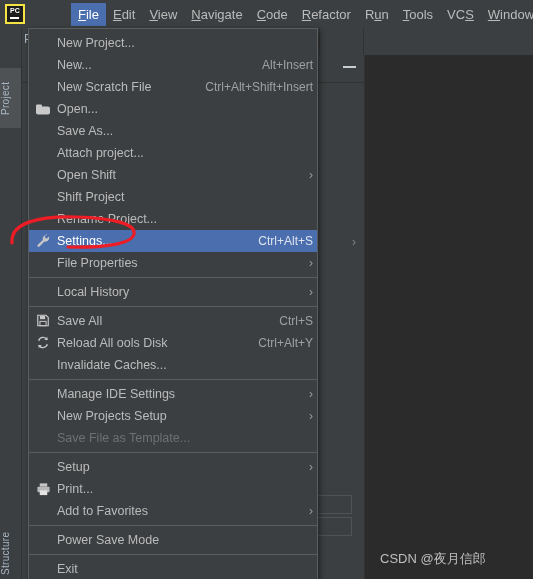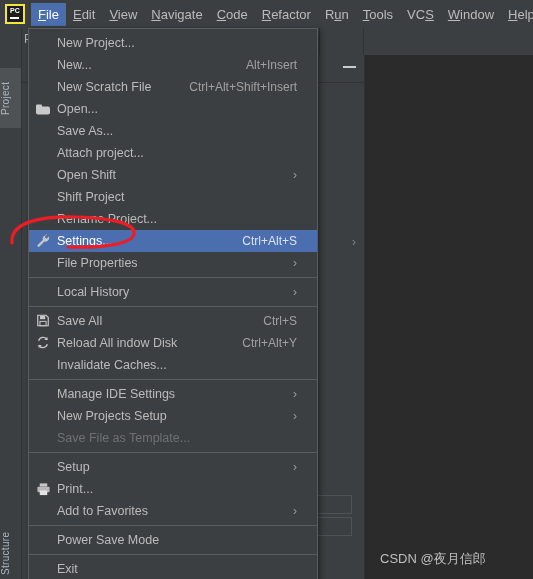--- a/index.html
+++ b/index.html
@@ -211,20 +211,21 @@
   .menubar-item {
     color: #bbbbbb;
     font-size: 13px;
     padding: 4px 7px;
     white-space: nowrap;
     cursor: default;
   }
   .menubar-item.active {
     background: #4b6eaf;
     color: #ffffff;
+    margin-left: 40px;
   }
   .menubar-item u { text-decoration: underline; }
 
   
   .dropdown {
     position: absolute;
     left: 28px;
     top: 28px;
     width: 290px;
     background: #3c3f41;
@@ -235,21 +236,21 @@
     box-shadow: 2px 2px 6px rgba(0,0,0,0.45);
   }
   .mi {
     position: relative;
     height: 22px;
     display: flex;
     align-items: center;
     color: #bbbbbb;
     font-size: 12.5px;
     padding-left: 28px;
-    padding-right: 20px;
+    padding-right: 4px;
     cursor: default;
     white-space: nowrap;
     box-sizing: border-box;
   }
   .mi.selected {
     background: #4b6eaf;
     color: #ffffff;
   }
   .mi.disabled {
     color: #6e7072;
@@ -444,21 +445,21 @@
           <span class="shortcut">Ctrl+S</span>
         </div>
         <div class="mi">
           <span class="micon ic-reload">
             <svg width="14" height="14" viewBox="0 0 16 16">
               <path d="M13 5a5.5 5.5 0 0 0-10 1M3 11a5.5 5.5 0 0 0 10-1" fill="none" stroke="#c6c6c6" stroke-width="1.5"></path>
               <path d="M13 1.5V5.2H9.4z" fill="#c6c6c6"></path>
               <path d="M3 14.5V10.8h3.6z" fill="#c6c6c6"></path>
             </svg>
           </span>
-          <span class="label">Reload All indow Disk</span>
+          <span class="label">Reload All ools Disk</span>
           <span class="shortcut">Ctrl+Alt+Y</span>
         </div>
         <div class="mi">
           <span class="label">Invalidate Caches...</span>
         </div>
         <div class="sep"></div>
         <div class="mi">
           <span class="label">Manage IDE Settings</span>
           <span class="arrow">›</span>
         </div>

